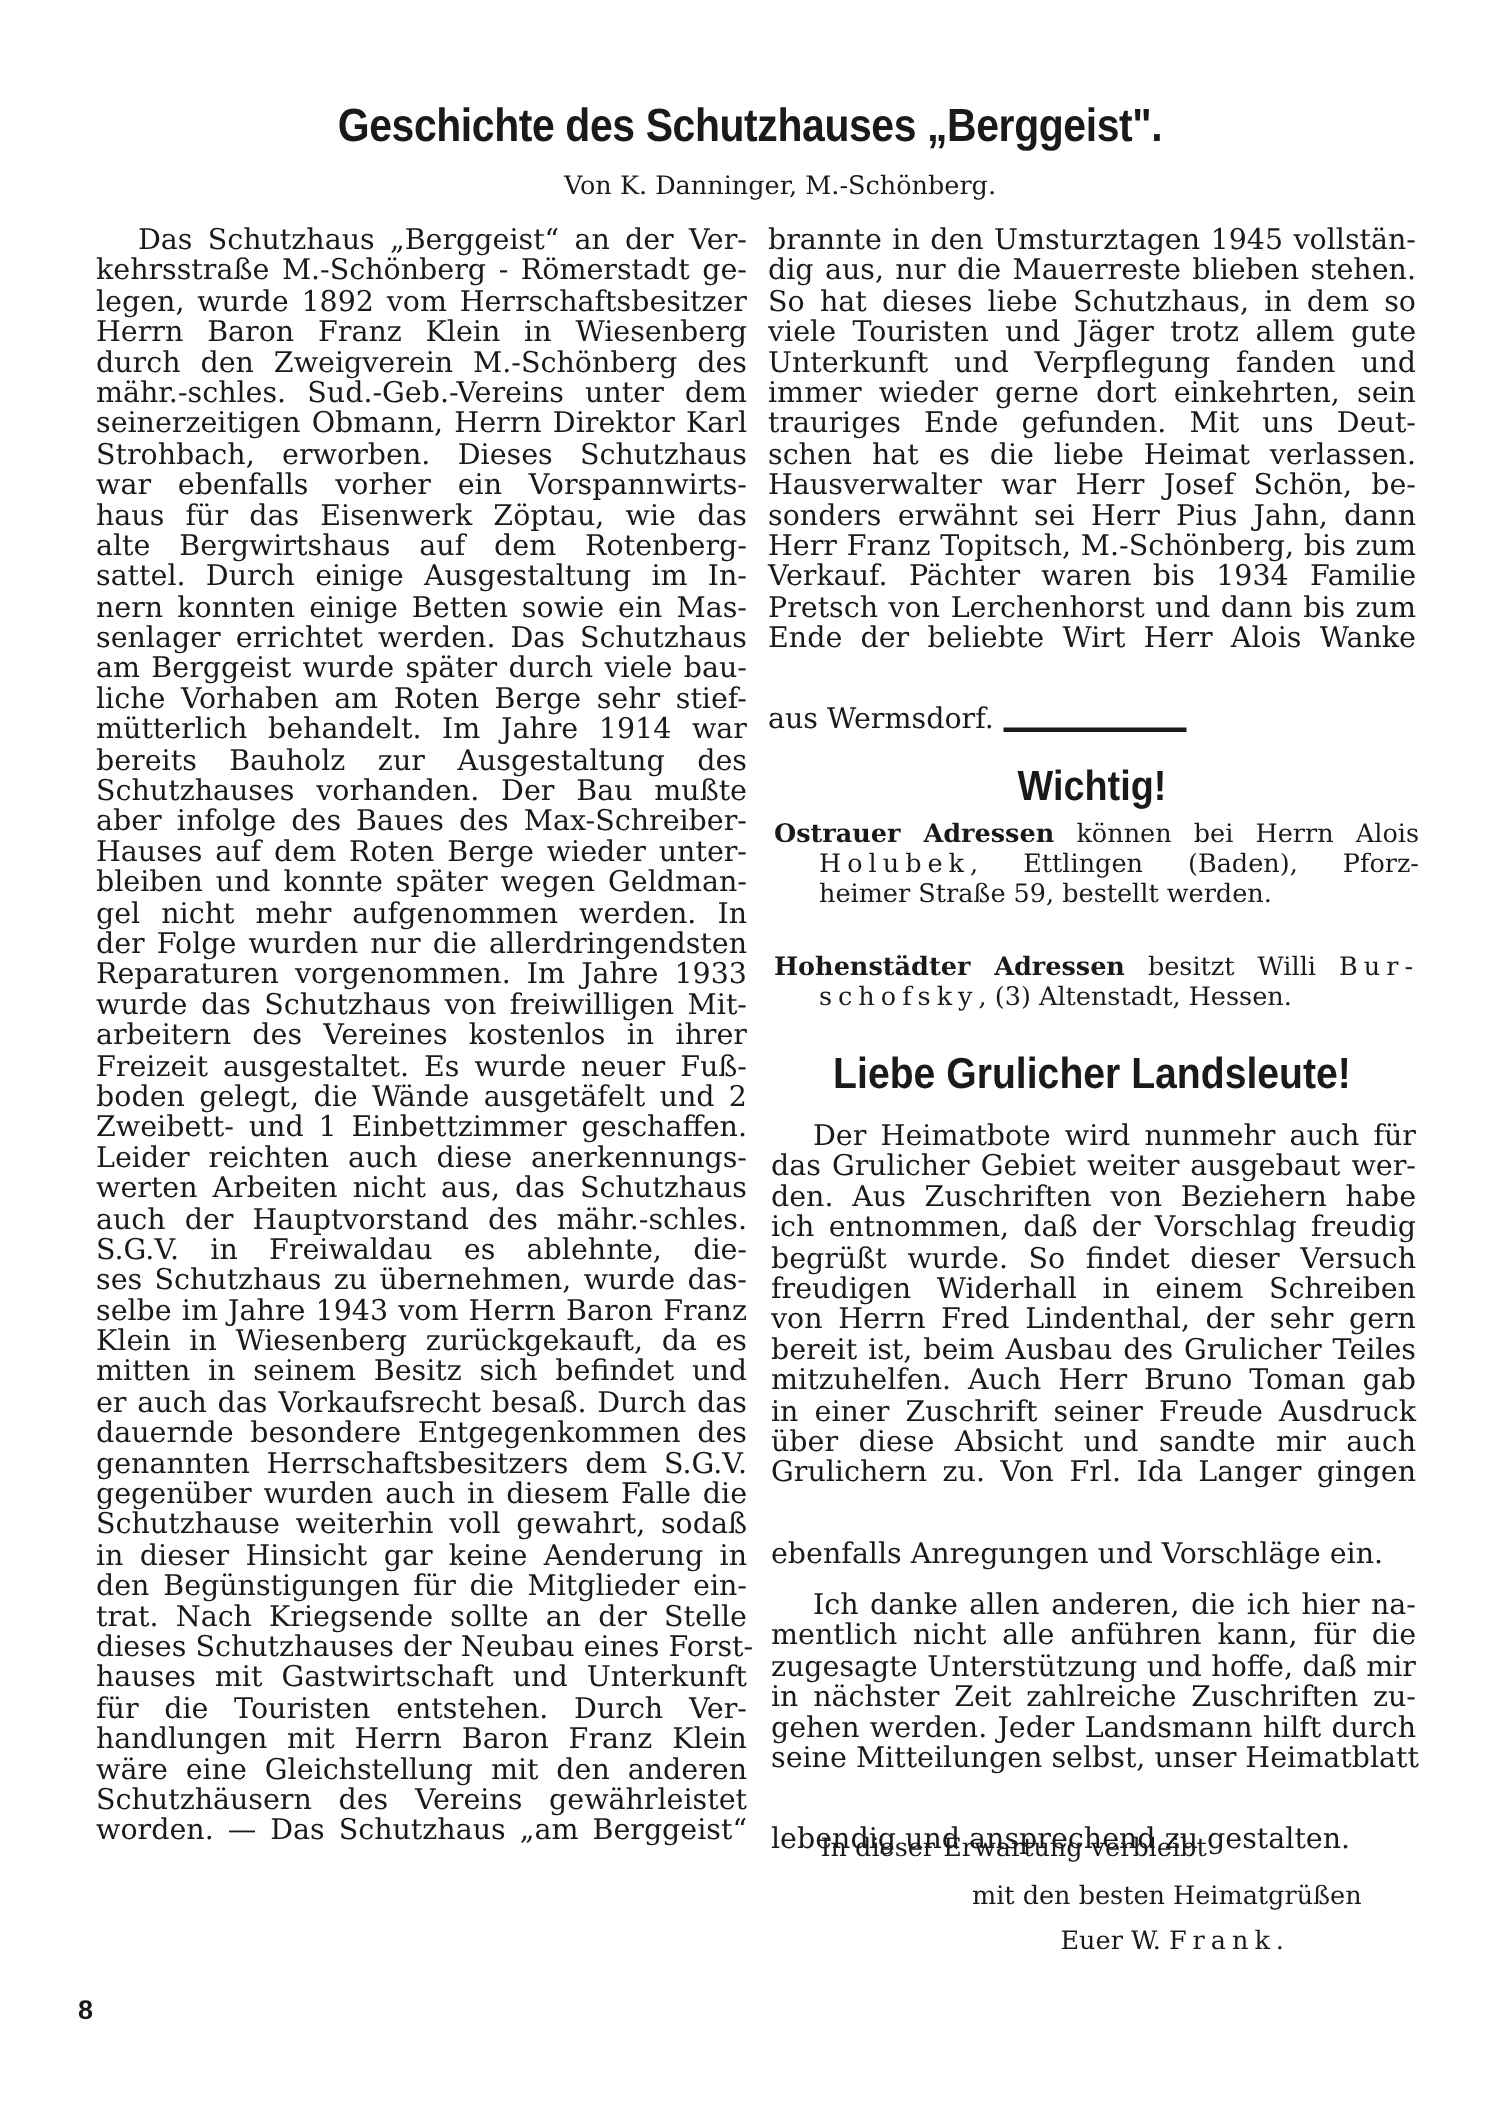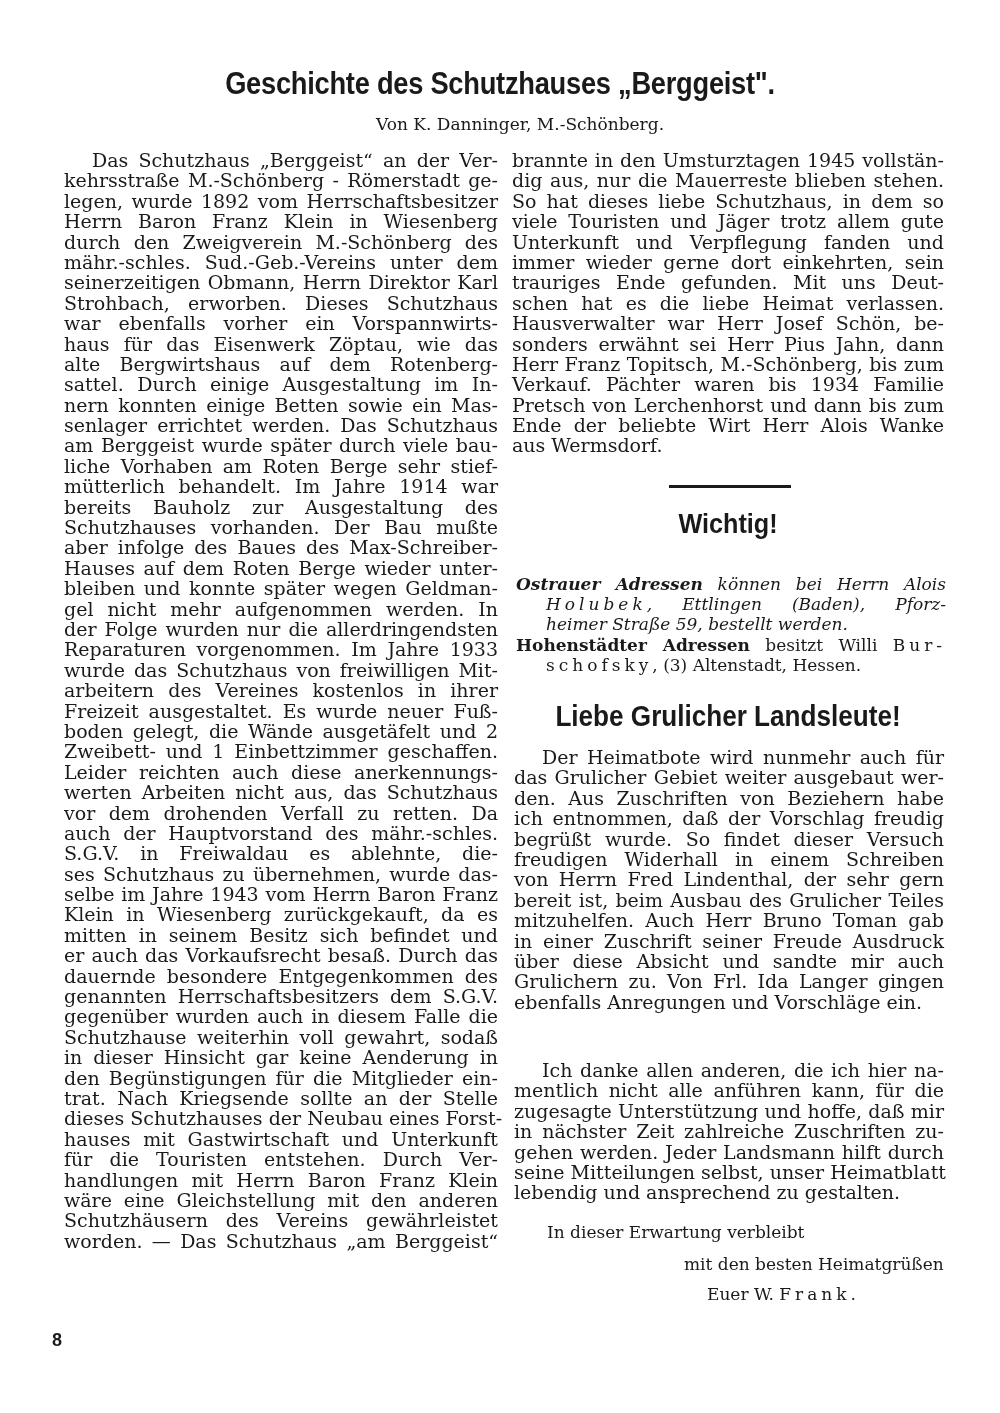--- a/index.html
+++ b/index.html
@@ -1,41 +1,41 @@
 <!DOCTYPE html>
 <html><head>
 <meta charset="utf-8">
 <style>
   html, body { margin: 0; padding: 0; background: #ffffff; }
   body { width: 1000px; height: 1413px; position: relative; overflow: hidden; color: #1a1a1a; font-family: "DejaVu Serif", serif; }
   .title { position: absolute; left: 0; top: 66px; width: 1000px; text-align: center; font-family: "Liberation Sans", sans-serif; font-size: 31px; font-weight: bold; letter-spacing: -0.3px; transform: scaleX(0.88); transform-origin: 500px 0; }
   .byline { position: absolute; left: 0; top: 114px; width: 1000px; text-align: center; padding-left: 40px; box-sizing: border-box; font-size: 17px; }
   .col { position: absolute; font-size: 19px; line-height: 20.4px; }
   .col .ln { display: block; white-space: nowrap; text-align: justify; text-align-last: justify; height: 20.4px; overflow: visible; }
-  .col .ln.last { text-align-last: left; }
+  .col .ln.last { text-align-last: left; margin-top: 34px; }
   .col .ln.indent { padding-left: 28px; }
   .col-left { left: 64px; top: 150px; width: 434px; }
   .col-right-1 { left: 512px; top: 150px; width: 432px; }
   .rule { position: absolute; left: 669px; top: 485px; width: 122px; height: 3px; background: #1a1a1a; }
   .h2 { position: absolute; font-family: "Liberation Sans", sans-serif; font-weight: bold; font-size: 28px; text-align: center; }
   .h2-wichtig { left: 512px; top: 508px; width: 432px; transform: scaleX(0.9); }
   .h2-liebe { left: 512px; top: 700px; width: 432px; transform: scaleX(0.9); transform-origin: 216px 0; font-size: 29px; }
   .notice { position: absolute; left: 516px; width: 430px; font-size: 17px; line-height: 20px; }
   .notice .ln { display: block; white-space: nowrap; text-align: justify; text-align-last: justify; height: 20px; }
   .notice .ln.hang { padding-left: 30px; }
   .notice .ln.last { text-align-last: left; }
   .notice b { font-weight: bold; }
-  .notice-1 { top: 574px; font-style: italic; }
+  .notice-1 { top: 546px; }
   .notice-2 { top: 635px; }
   .spaced { letter-spacing: 4px; }
   .col-right-2 { left: 514px; top: 747px; width: 430px; }
   .col-right-3 { left: 514px; top: 1060px; width: 430px; }
   .closing { position: absolute; font-size: 17px; white-space: nowrap; }
   .closing-1 { left: 547px; top: 1222px; text-align: center; }
-  .closing-2 { left: 684px; top: 1254px; }
+  .closing-2 { left: 648px; top: 1254px; }
   .closing-3 { left: 707px; top: 1284px; }
   .page-num { position: absolute; left: 52px; top: 1330px; font-family: "Liberation Sans", sans-serif; font-weight: bold; font-size: 18px; }
 </style>
 </head>
 <body>
 
 <div class="title">Geschichte des Schutzhauses „Berggeist".</div>
 <div class="byline">Von K. Danninger, M.-Schönberg.</div>
 
 <div class="col col-left" id="leftcol">
@@ -64,21 +64,20 @@
     <span class="ln">gel nicht mehr aufgenommen werden. In</span>
     <span class="ln">der Folge wurden nur die allerdringendsten</span>
     <span class="ln">Reparaturen vorgenommen. Im Jahre 1933</span>
     <span class="ln">wurde das Schutzhaus von freiwilligen Mit-</span>
     <span class="ln">arbeitern des Vereines kostenlos in ihrer</span>
     <span class="ln">Freizeit ausgestaltet. Es wurde neuer Fuß-</span>
     <span class="ln">boden gelegt, die Wände ausgetäfelt und 2</span>
     <span class="ln">Zweibett- und 1 Einbettzimmer geschaffen.</span>
     <span class="ln">Leider reichten auch diese anerkennungs-</span>
     <span class="ln">werten Arbeiten nicht aus, das Schutzhaus</span>
-    <span class="ln">vor dem drohenden Verfall zu retten. Da</span>
     <span class="ln">auch der Hauptvorstand des mähr.-schles.</span>
     <span class="ln">S.G.V. in Freiwaldau es ablehnte, die-</span>
     <span class="ln">ses Schutzhaus zu übernehmen, wurde das-</span>
     <span class="ln">selbe im Jahre 1943 vom Herrn Baron Franz</span>
     <span class="ln">Klein in Wiesenberg zurückgekauft, da es</span>
     <span class="ln">mitten in seinem Besitz sich befindet und</span>
     <span class="ln">er auch das Vorkaufsrecht besaß. Durch das</span>
     <span class="ln">dauernde besondere Entgegenkommen des</span>
     <span class="ln">genannten Herrschaftsbesitzers dem S.G.V.</span>
     <span class="ln">gegenüber wurden auch in diesem Falle die</span>

